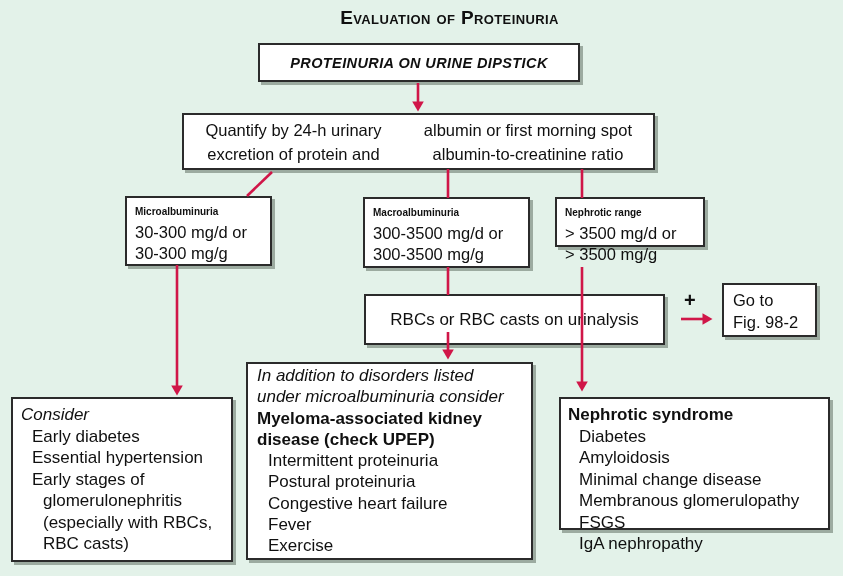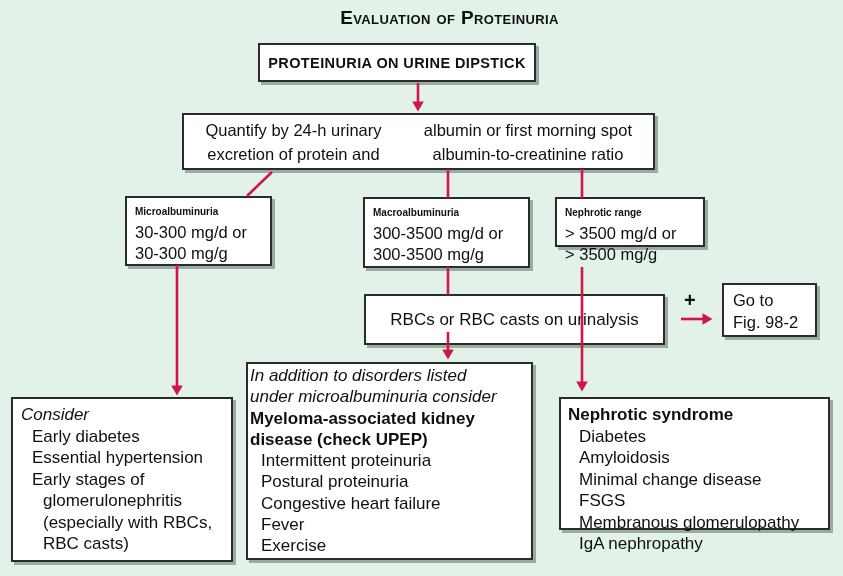--- a/index.html
+++ b/index.html
@@ -20,23 +20,23 @@
     position:absolute;box-sizing:border-box;
     background:var(--box-fill);
     border:2px solid var(--box-border);
     box-shadow:3px 3px 0 var(--shadow);
   }
   #title{
     position:absolute;top:7px;left:0;width:100%;text-align:center;
     font-weight:bold;font-variant:small-caps;font-size:19px;letter-spacing:.4px;margin-left:28px;
   }
   #box-dipstick{
-    left:258px;top:43px;width:278px;height:39px;
+    left:258px;top:43px;width:322px;height:39px;
     display:flex;align-items:center;justify-content:center;
-    font-weight:bold;font-size:14.5px;letter-spacing:.4px;
+    font-weight:bold;font-size:14.5px;letter-spacing:.4px;font-style:italic;
   }
   #box-quantify{
     left:182px;top:113px;width:473px;height:57px;
     display:flex;flex-direction:row;align-items:center;justify-content:center;
     font-size:16.5px;line-height:24px;text-align:center;
   }
   .cat{padding:3px 0 0 8px;}
   .cat-heading{display:block;font-weight:bold;font-size:10px;line-height:21px;}
   .cat-line{display:block;font-size:16.5px;line-height:21px;}
   #box-micro{left:125px;top:196px;width:147px;height:70px;}
@@ -47,21 +47,21 @@
     display:flex;align-items:center;justify-content:center;font-size:17px;
   }
   #plus{position:absolute;left:684px;top:289px;font-size:20px;font-weight:600;}
   #box-goto{left:722px;top:283px;width:95px;height:54px;padding:4px 0 0 9px;font-size:16.5px;line-height:22px;}
   .listbox .ln{display:block;font-size:17px;line-height:21.5px;}
   .italic{font-style:italic;}
   .bold{font-weight:bold;}
   .i1{padding-left:11px;}
   .i2{padding-left:22px;}
   #box-consider{left:11px;top:397px;width:222px;height:165px;padding:5px 0 8px 8px;}
-  #box-myeloma{left:246px;top:362px;width:287px;height:198px;padding:1px 0 0 2px;}
+  #box-myeloma{left:246px;top:362px;width:287px;height:198px;padding:1px 0 0 9px;}
   #box-myeloma .ln{line-height:21.3px;}
   #box-nephsyn{left:559px;top:397px;width:271px;height:133px;padding:5px 0 0 7px;}
   #connectors{
     position:absolute;left:0;top:0;width:843px;height:576px;
     z-index:10;pointer-events:none;
   }
   #connectors line{stroke:var(--arrow);stroke-width:2.6px;}
   #connectors polygon{fill:var(--arrow);}
 </style>
 </head>
@@ -129,22 +129,22 @@
     <span class="ln i1">Congestive heart failure</span>
     <span class="ln i1">Fever</span>
     <span class="ln i1">Exercise</span>
   </div>
 
   <div class="node listbox" id="box-nephsyn">
     <span class="ln bold">Nephrotic syndrome</span>
     <span class="ln i1">Diabetes</span>
     <span class="ln i1">Amyloidosis</span>
     <span class="ln i1">Minimal change disease</span>
+    <span class="ln i1">Membranous glomerulopathy</span>
     <span class="ln i1">FSGS</span>
-    <span class="ln i1">Membranous glomerulopathy</span>
     <span class="ln i1">IgA nephropathy</span>
   </div>
 
   <svg id="connectors" viewBox="0 0 843 576" xmlns="http://www.w3.org/2000/svg">
     <g>
       <line x1="418" y1="83" x2="418" y2="103"></line>
       <polygon points="412.2,101.5 423.8,101.5 418,111.5"></polygon>
     </g>
     <g>
       <line x1="272" y1="172" x2="247" y2="196"></line>

